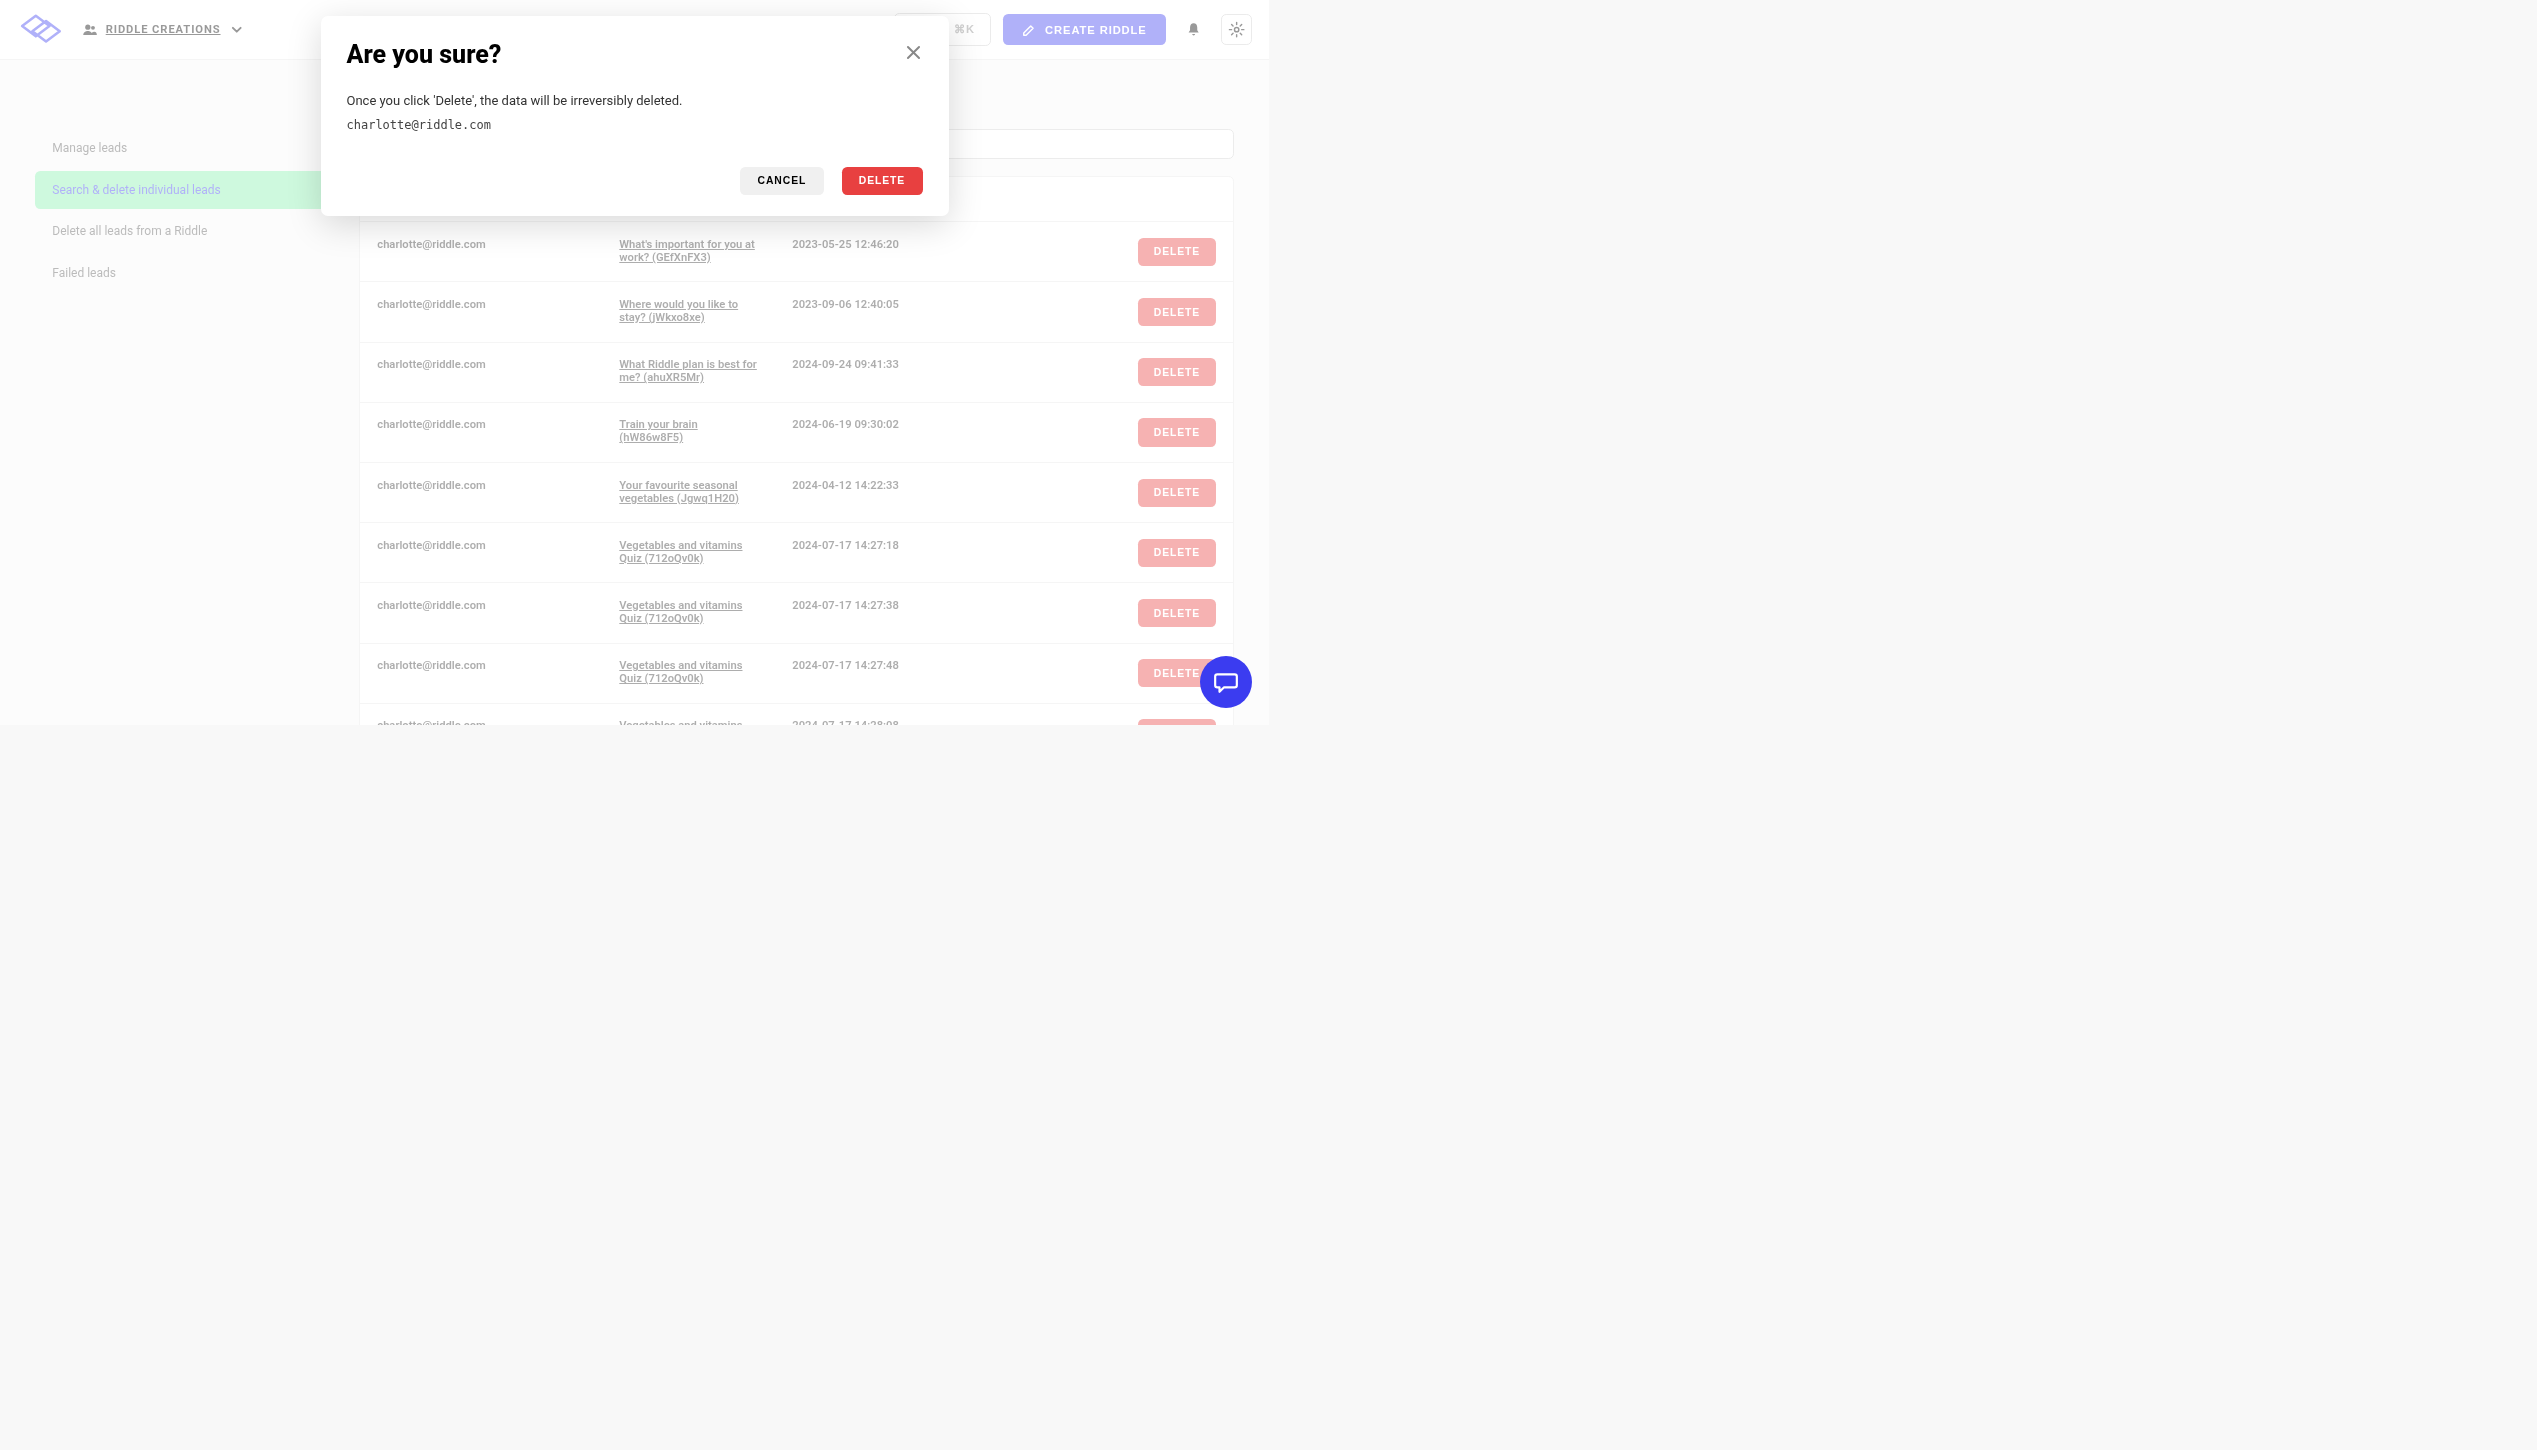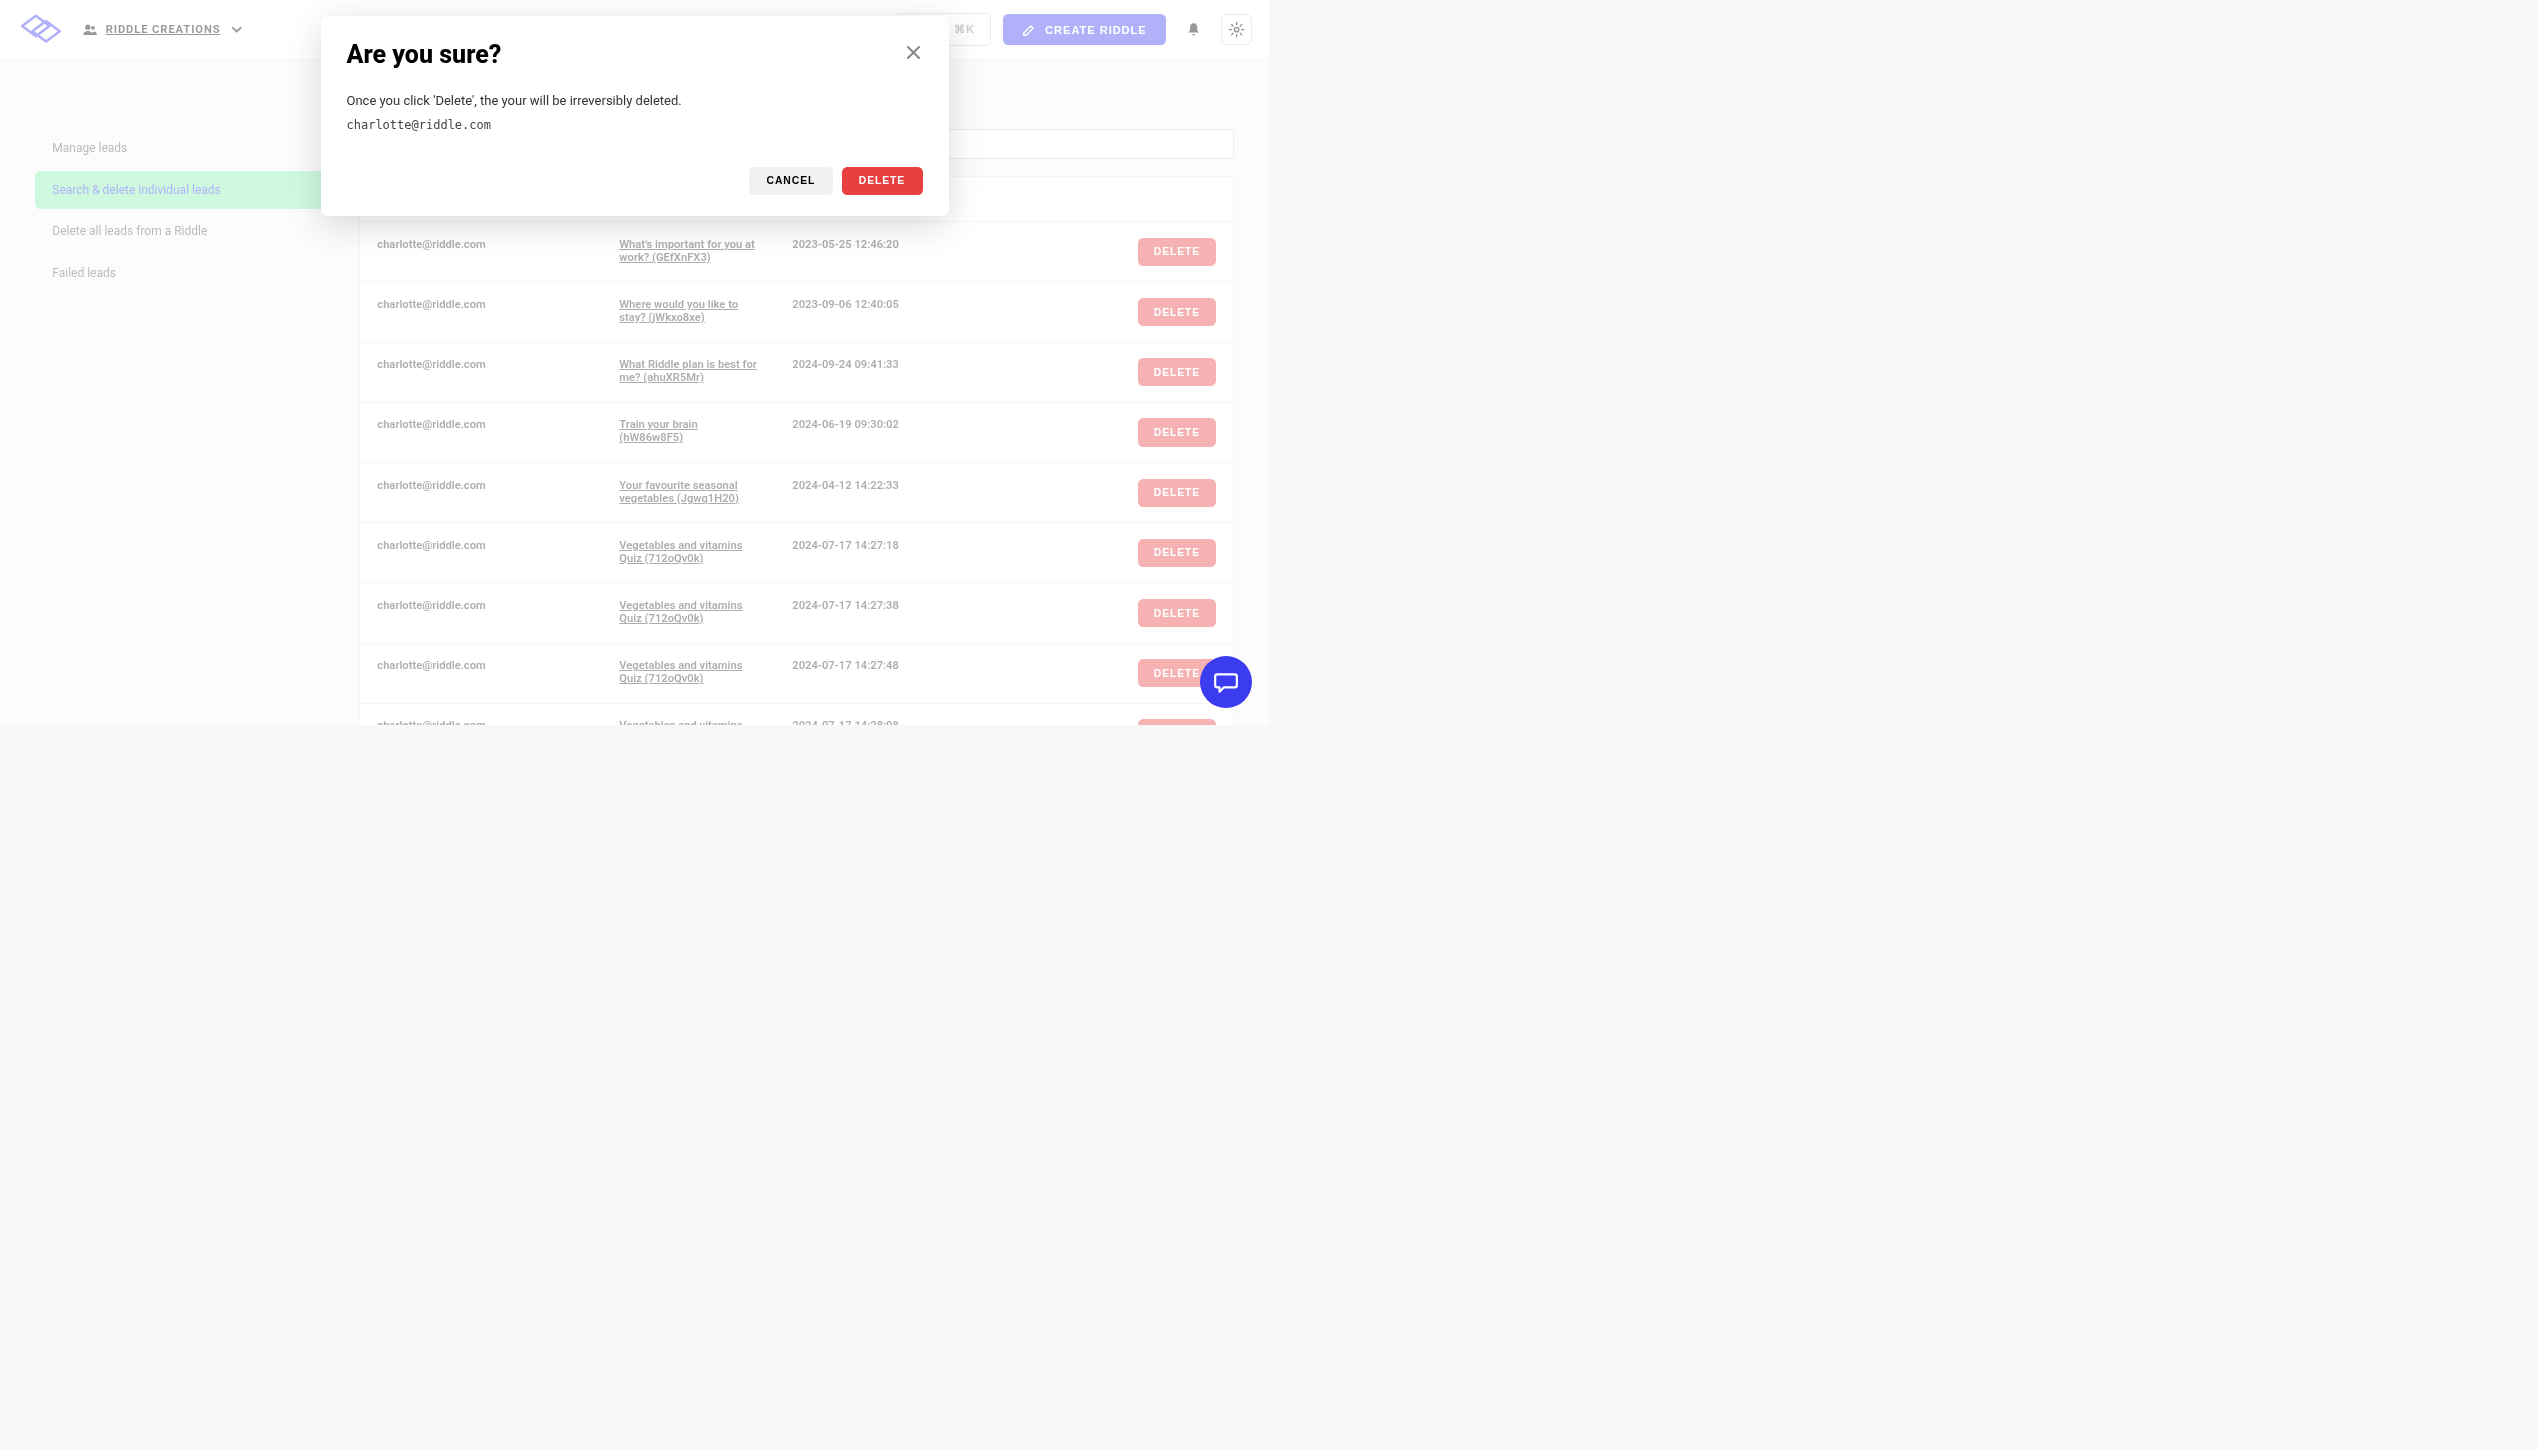--- a/index.html
+++ b/index.html
@@ -261,21 +261,21 @@
 
     .modal-code {
       font-family: ui-monospace, Menlo, Monaco, monospace;
       font-size: 12px;
       color: #444;
     }
 
     .modal-footer {
       display: flex;
       justify-content: flex-end;
-      gap: 9px;
+      gap: 18px;
       margin-top: 35px;
     }
 
     .btn-cancel {
       background: #f0f0f0;
       border: none;
       padding: 8.6px 17.3px;
       border-radius: 5.2px;
       font-weight: 700;
       font-size: 10.4px;
@@ -477,21 +477,21 @@
 <div class="modal-overlay">
   <div class="modal">
     <div class="modal-header">
       <div class="modal-title">Are you sure?</div>
       <div class="modal-close">
         <svg width="19" height="19" viewBox="0 0 24 24">
           <path d="M5 5 L19 19 M19 5 L5 19" stroke="#888" stroke-width="2.5" stroke-linecap="round"></path>
         </svg>
       </div>
     </div>
-    <div class="modal-body">Once you click 'Delete', the your will be irreversibly deleted.</div>
+    <div class="modal-body">Once you click 'Delete', the data will be irreversibly deleted.</div>
     <div class="modal-code">charlotte@riddle.com</div>
     <div class="modal-footer">
       <button class="btn-cancel">CANCEL</button>
       <button class="btn-delete">DELETE</button>
     </div>
   </div>
 </div>
 
 <div class="chat-bubble">
   <svg width="26" height="26" viewBox="0 0 24 24">

